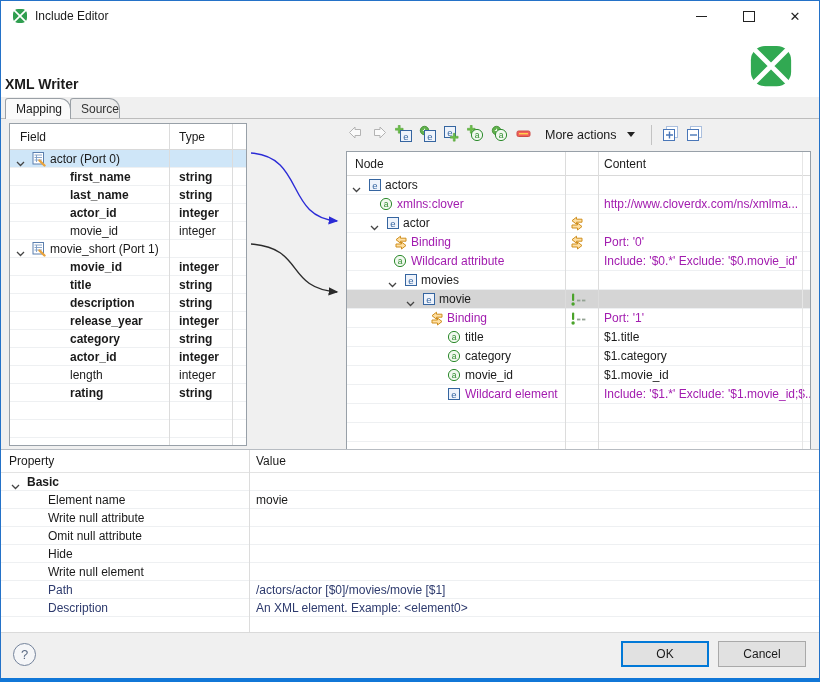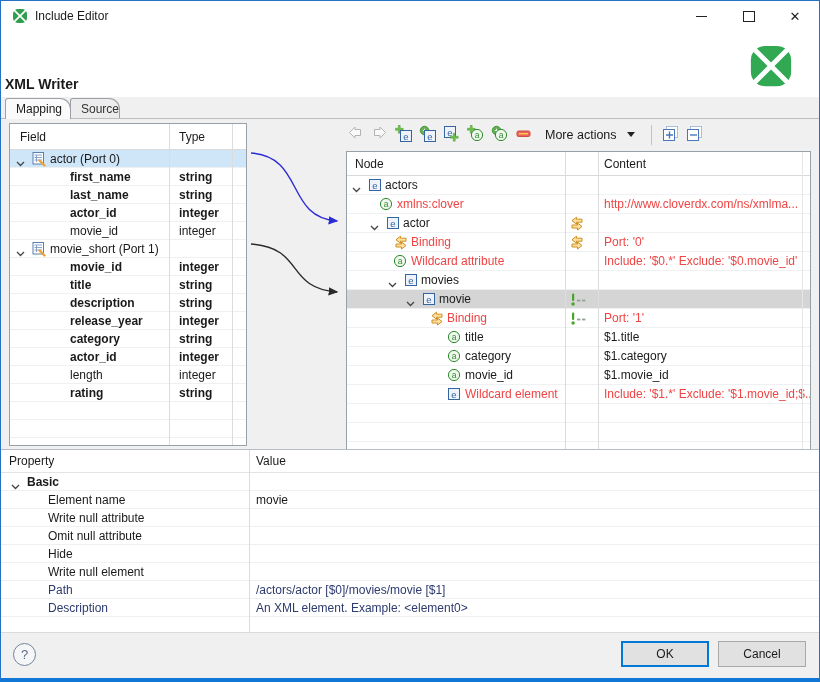--- a/index.html
+++ b/index.html
@@ -63,21 +63,21 @@
   .t-div1{position:absolute;top:0;bottom:0;left:218px;width:1px;background:#dcdcdc;}
   .t-div2{position:absolute;top:0;bottom:0;left:251px;width:1px;background:#dcdcdc;}
   .t-div3{position:absolute;top:0;bottom:0;left:455px;width:1px;background:#e6e6e6;}
   .trow{position:relative;height:18px;border-bottom:1px solid #eef0f2;}
   .trow.sel{background:#d5d5d5;}
   .trow .chev{position:absolute;top:6px;}
   .trow .nic{position:absolute;top:2px;}
   .trow .nlabel{position:absolute;top:2px;}
   .trow .mic{position:absolute;left:222px;top:2px;}
   .trow .clabel{position:absolute;left:257px;top:2px;white-space:nowrap;}
-  .gray{color:#ef4444;}
+  .gray{color:#a21caf;}
 
   
   .connectors{position:absolute;left:246px;top:130px;width:100px;height:180px;pointer-events:none;}
 
   
   .props{position:absolute;left:0;right:0;top:448px;height:185px;background:#fff;
     border-top:1px solid #b7bcc2;border-bottom:1px solid #cfcfcf;box-sizing:border-box;overflow:hidden;}
   .pp-header{position:relative;height:22px;border-bottom:1px solid #e3e3e3;}
   .pp-h-prop{position:absolute;left:8px;top:4px;}
   .pp-h-val{position:absolute;left:255px;top:4px;}

